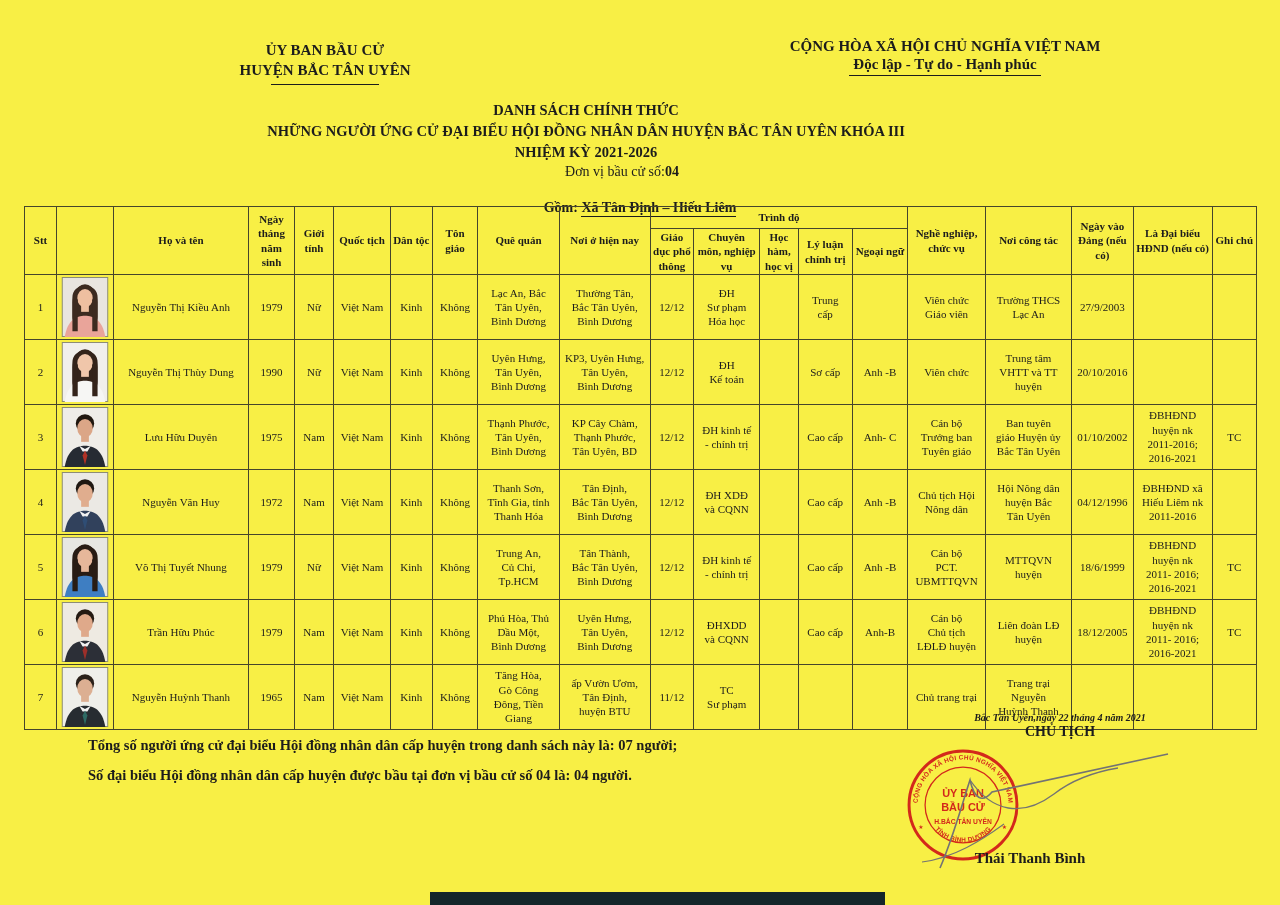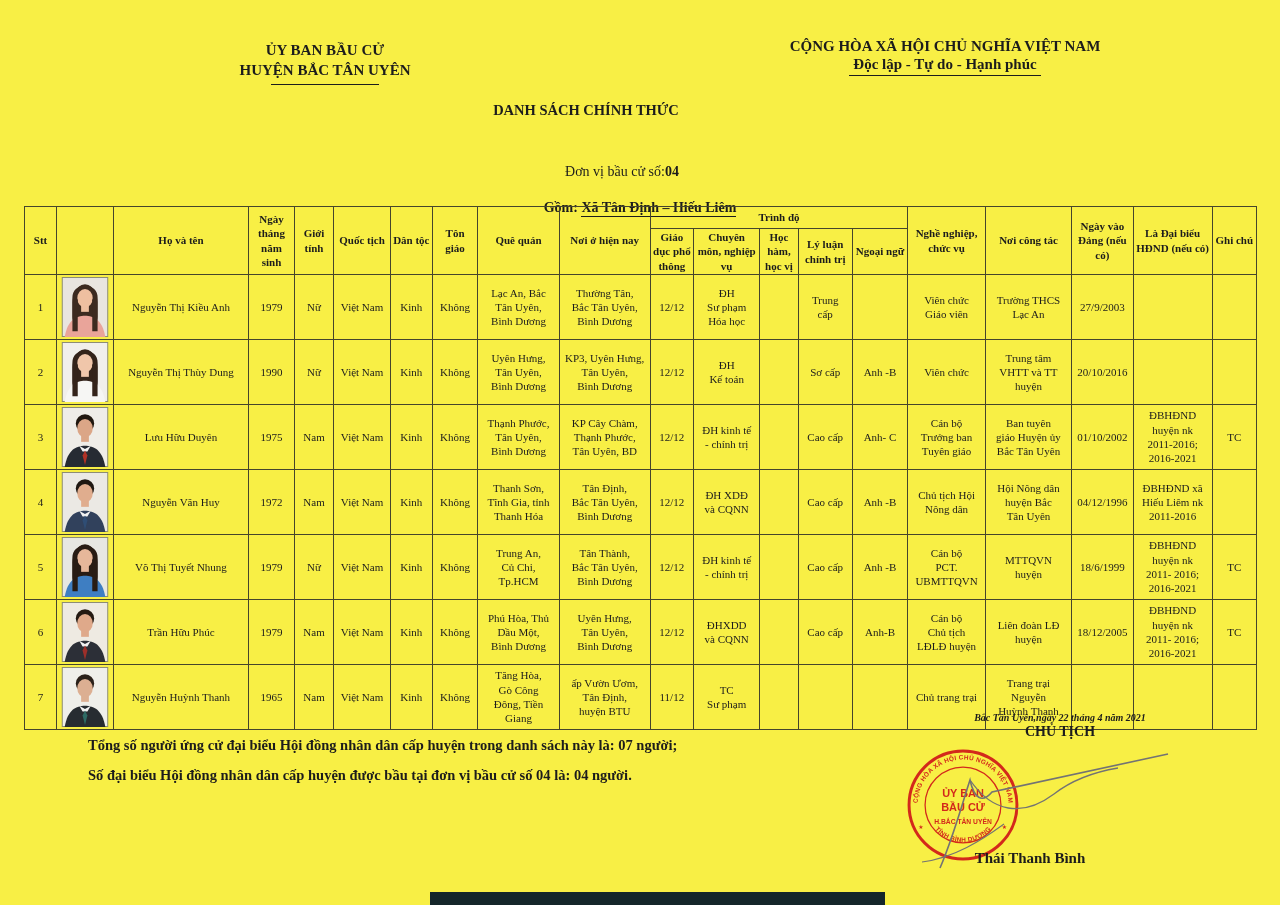--- a/index.html
+++ b/index.html
@@ -53,20 +53,22 @@
   <div class="org-rule"></div>
 </div>
 
 <div class="abs national-block center">
   <div class="nat-line1">CỘNG HÒA XÃ HỘI CHỦ NGHĨA VIỆT NAM</div>
   <div><span class="nat-line2">Độc lập - Tự do - Hạnh phúc</span></div>
 </div>
 
 <div class="abs title-block center">
   <div class="title-line">DANH SÁCH CHÍNH THỨC</div>
+  <div class="title-line">NHỮNG NGƯỜI ỨNG CỬ ĐẠI BIỂU HỘI ĐỒNG NHÂN DÂN HUYỆN BẮC TÂN UYÊN KHÓA III</div>
+  <div class="title-line">NHIỆM KỲ 2021-2026</div>
 </div>
 
 <div class="abs unit-line center">
   <span>Đơn vị bầu cử số:</span><span class="b">04</span>
 </div>
 
 <div class="abs scope-line center">
   <span class="b">Gồm: </span><span class="scope-value">Xã Tân Định – Hiếu Liêm</span>
 </div>
 

